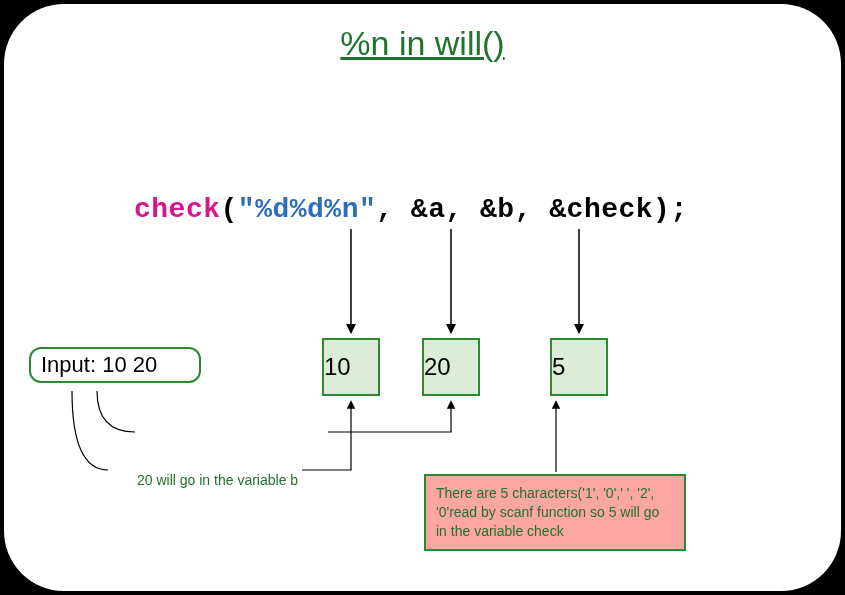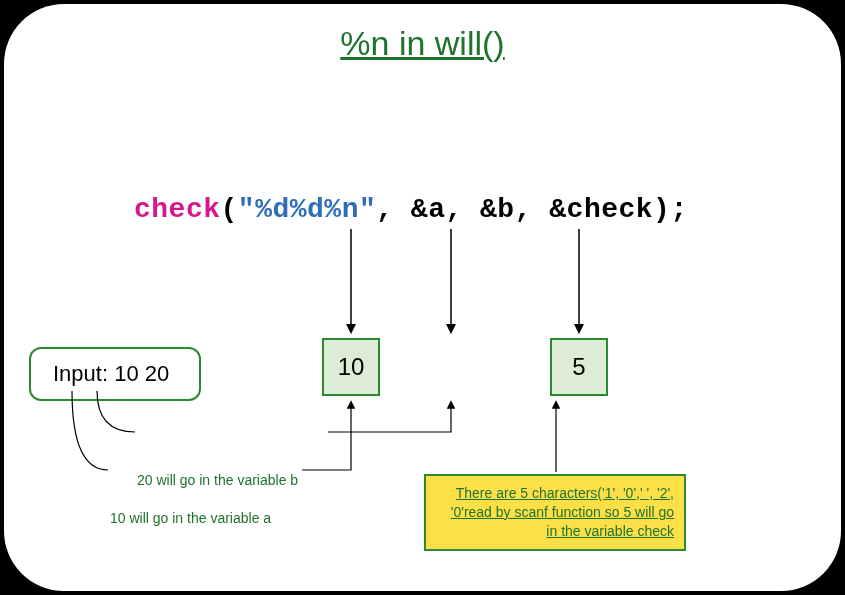--- a/index.html
+++ b/index.html
@@ -38,54 +38,53 @@
     font-weight: bold;
     white-space: pre;
     letter-spacing: 0.5px;
     color: #000;
   }
   .codeline .fn { color: #d6168a; }
   .codeline .str { color: #2e6db8; }
   .inputbox {
     position: absolute;
     left: 25px; top: 343px;
-    width: 172px; height: 54px;
+    width: 172px; height: 36px;
     border: 2px solid #2b8a2f;
     border-radius: 12px;
     display: flex; align-items: center;
-    padding-left: 22px;
+    padding-left: 10px;
     font-size: 22px;
     color: #000;
     text-align: center;
   }
   .valbox {
     position: absolute;
     top: 334px;
     width: 58px; height: 58px;
     border: 2px solid #2b8a2f;
     background: #dcecd6;
-    display: flex; align-items: center; justify-content: center;
+    display: flex; align-items: center; 
     font-size: 24px;
     color: #000;
   }
   .val-a { left: 318px; }
   .val-b { left: 418px; }
   .val-c { left: 546px; }
   .expbox {
     position: absolute;
     left: 420px; top: 470px;
     width: 262px;
     border: 2px solid #2b8a2f;
-    background: #fde047;
+    background: #fca5a5;
     padding: 8px 10px;
     font-size: 14px;
     color: #20732c;
-    text-align: right;
+    text-align: left;
     line-height: 1.35;
-    text-decoration: underline;
   }
   .annot {
     position: absolute;
     font-size: 14px;
     color: #20732c;
     white-space: nowrap;
     margin-top: 47px;
   }
   .annot-b { left: 133px; top: 421px; }
   .annot-a { left: 106px; top: 459px; }
@@ -105,26 +104,28 @@
 
     <div class="codeline"><span class="fn">check</span><span>(</span><span class="str">"%d%d%n"</span><span>, &amp;a, &amp;b, &amp;check);</span></div>
 
     <div class="inputbox">
       <span>Input: 10 20</span>
     </div>
 
     <div class="valbox val-a">
       <span>10</span>
     </div>
+    <div class="valbox val-b">
+      <span>20</span>
+    </div>
     <div class="valbox val-c">
       <span>5</span>
     </div>
 
     <div class="annot annot-b">20 will go in the variable b</div>
-    <div class="annot annot-a">10 will go in the variable a</div>
 
     <div class="expbox">
       <span>There are 5 characters('1', '0',' ', '2', '0'read by scanf function so 5 will go in the variable check</span>
     </div>
 
     <svg class="arrows">
       <defs>
         <marker id="ah" viewBox="0 0 10 10" refX="8" refY="5" markerWidth="7" markerHeight="7" orient="auto-start-reverse">
           <path d="M 0 0 L 10 5 L 0 10 z" fill="#000"></path>
         </marker>

